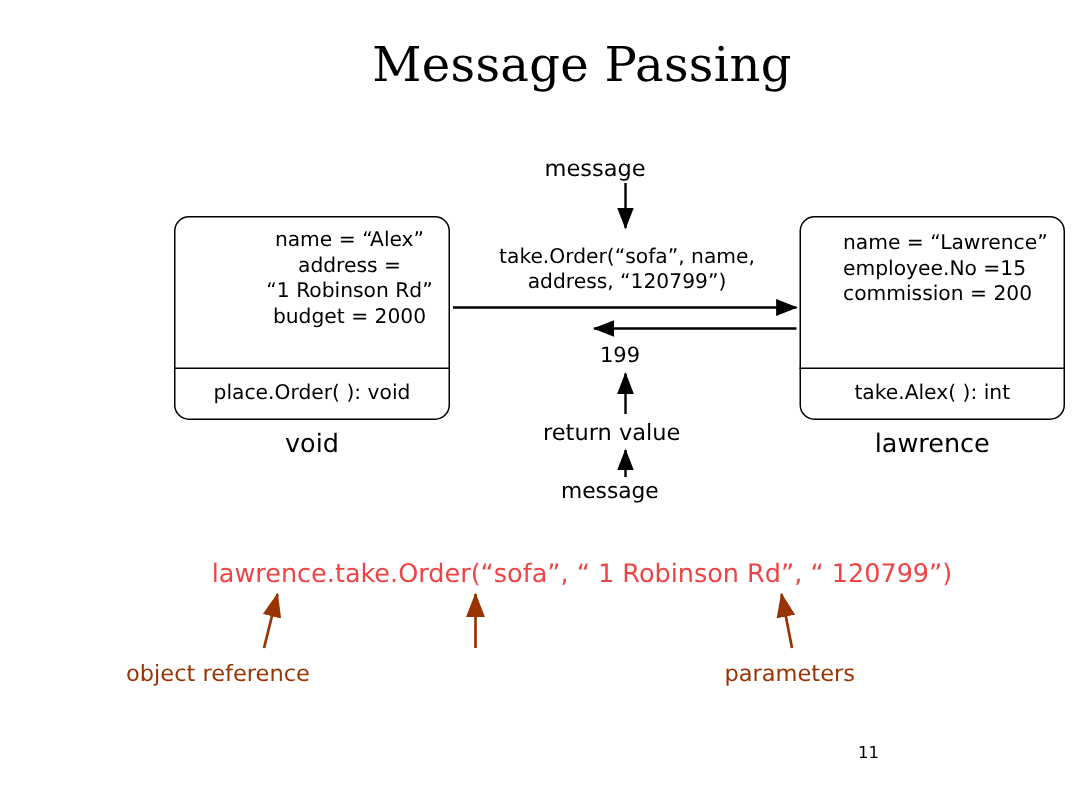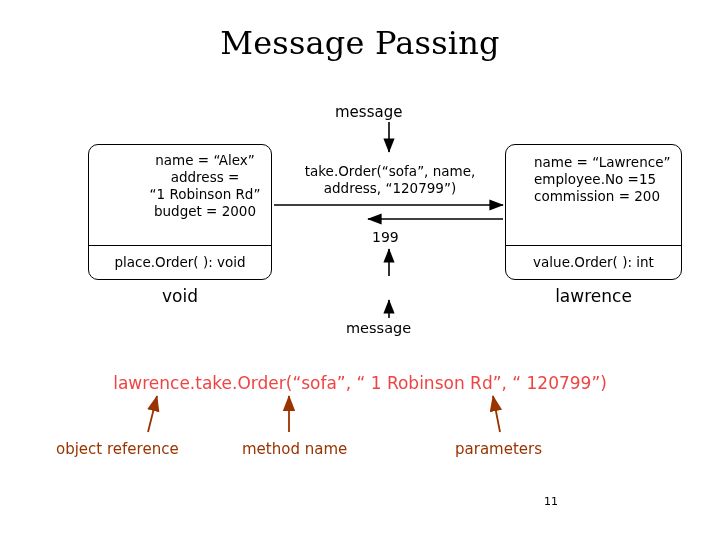--- a/index.html
+++ b/index.html
@@ -11,20 +11,21 @@
     height: 540px;
     background: #ffffff;
     font-family: "DejaVu Sans", sans-serif;
     position: relative;
     overflow: hidden;
   }
   .slide {
     position: relative;
     width: 616px;
     height: 540px;
+    margin-left: 28px;
   }
   .title {
     position: absolute;
     top: 24px;
     left: 0;
     width: 720px;
     text-align: center;
     font-family: "DejaVu Serif", serif;
     font-size: 32px;
     color: #000000;
@@ -125,35 +126,35 @@
 budget = 2000</div>
   <div class="obj-sep" style="left:88px; top:245px; width:184px;"></div>
   <div class="obj-method" style="left:88px; top:254px; width:184px;">place.Order( ): void</div>
   <div class="obj-name" style="left:88px; top:286px; width:184px;">void</div>
 
   <div class="obj-box" style="left:505px; top:144px; width:177px; height:136px;"></div>
   <div class="obj-attrs" style="left:509px; top:154px; width:177px; text-align:left;">name = “Lawrence”
 employee.No =15
 commission = 200</div>
   <div class="obj-sep" style="left:505px; top:245px; width:177px;"></div>
-  <div class="obj-method" style="left:505px; top:254px; width:177px;">value.Order( ): int</div>
+  <div class="obj-method" style="left:505px; top:254px; width:177px;">take.Alex( ): int</div>
   <div class="obj-name" style="left:505px; top:286px; width:177px;">lawrence</div>
 
   <div class="msg-text" style="left:276px; top:163px; width:228px;">take.Order(“sofa”, name,
 address, “120799”)</div>
 
   <div class="lbl" style="left:372px; top:229px; font-size:14px;">199</div>
 
+  <div class="lbl" style="left:334px; top:279px; font-size:15px;">return value</div>
 
   <div class="lbl" style="left:346px; top:320px; font-size:14.5px;">message</div>
 
   <div class="bottom-call" style="top:373px;">lawrence.take.Order(“sofa”, “ 1 Robinson Rd”, “ 120799”)</div>
 
   <div class="lbl-brown" style="left:56px; top:440px; font-size:15px;">object reference</div>
-  <div class="lbl-brown" style="left:242px; top:440px; font-size:15px;">method name</div>
   <div class="lbl-brown" style="left:455px; top:440px; font-size:15px;">parameters</div>
 
   <div class="page-num">11</div>
 
   <svg class="overlay" viewBox="0 0 720 540">
     <defs>
       <marker id="ah-black" markerWidth="9" markerHeight="7" refX="8.5" refY="3.5" orient="auto">
         <polygon points="0 0, 9 3.5, 0 7" fill="#000000"></polygon>
       </marker>
       <marker id="ah-brown" markerWidth="9" markerHeight="7" refX="8.5" refY="3.5" orient="auto">

